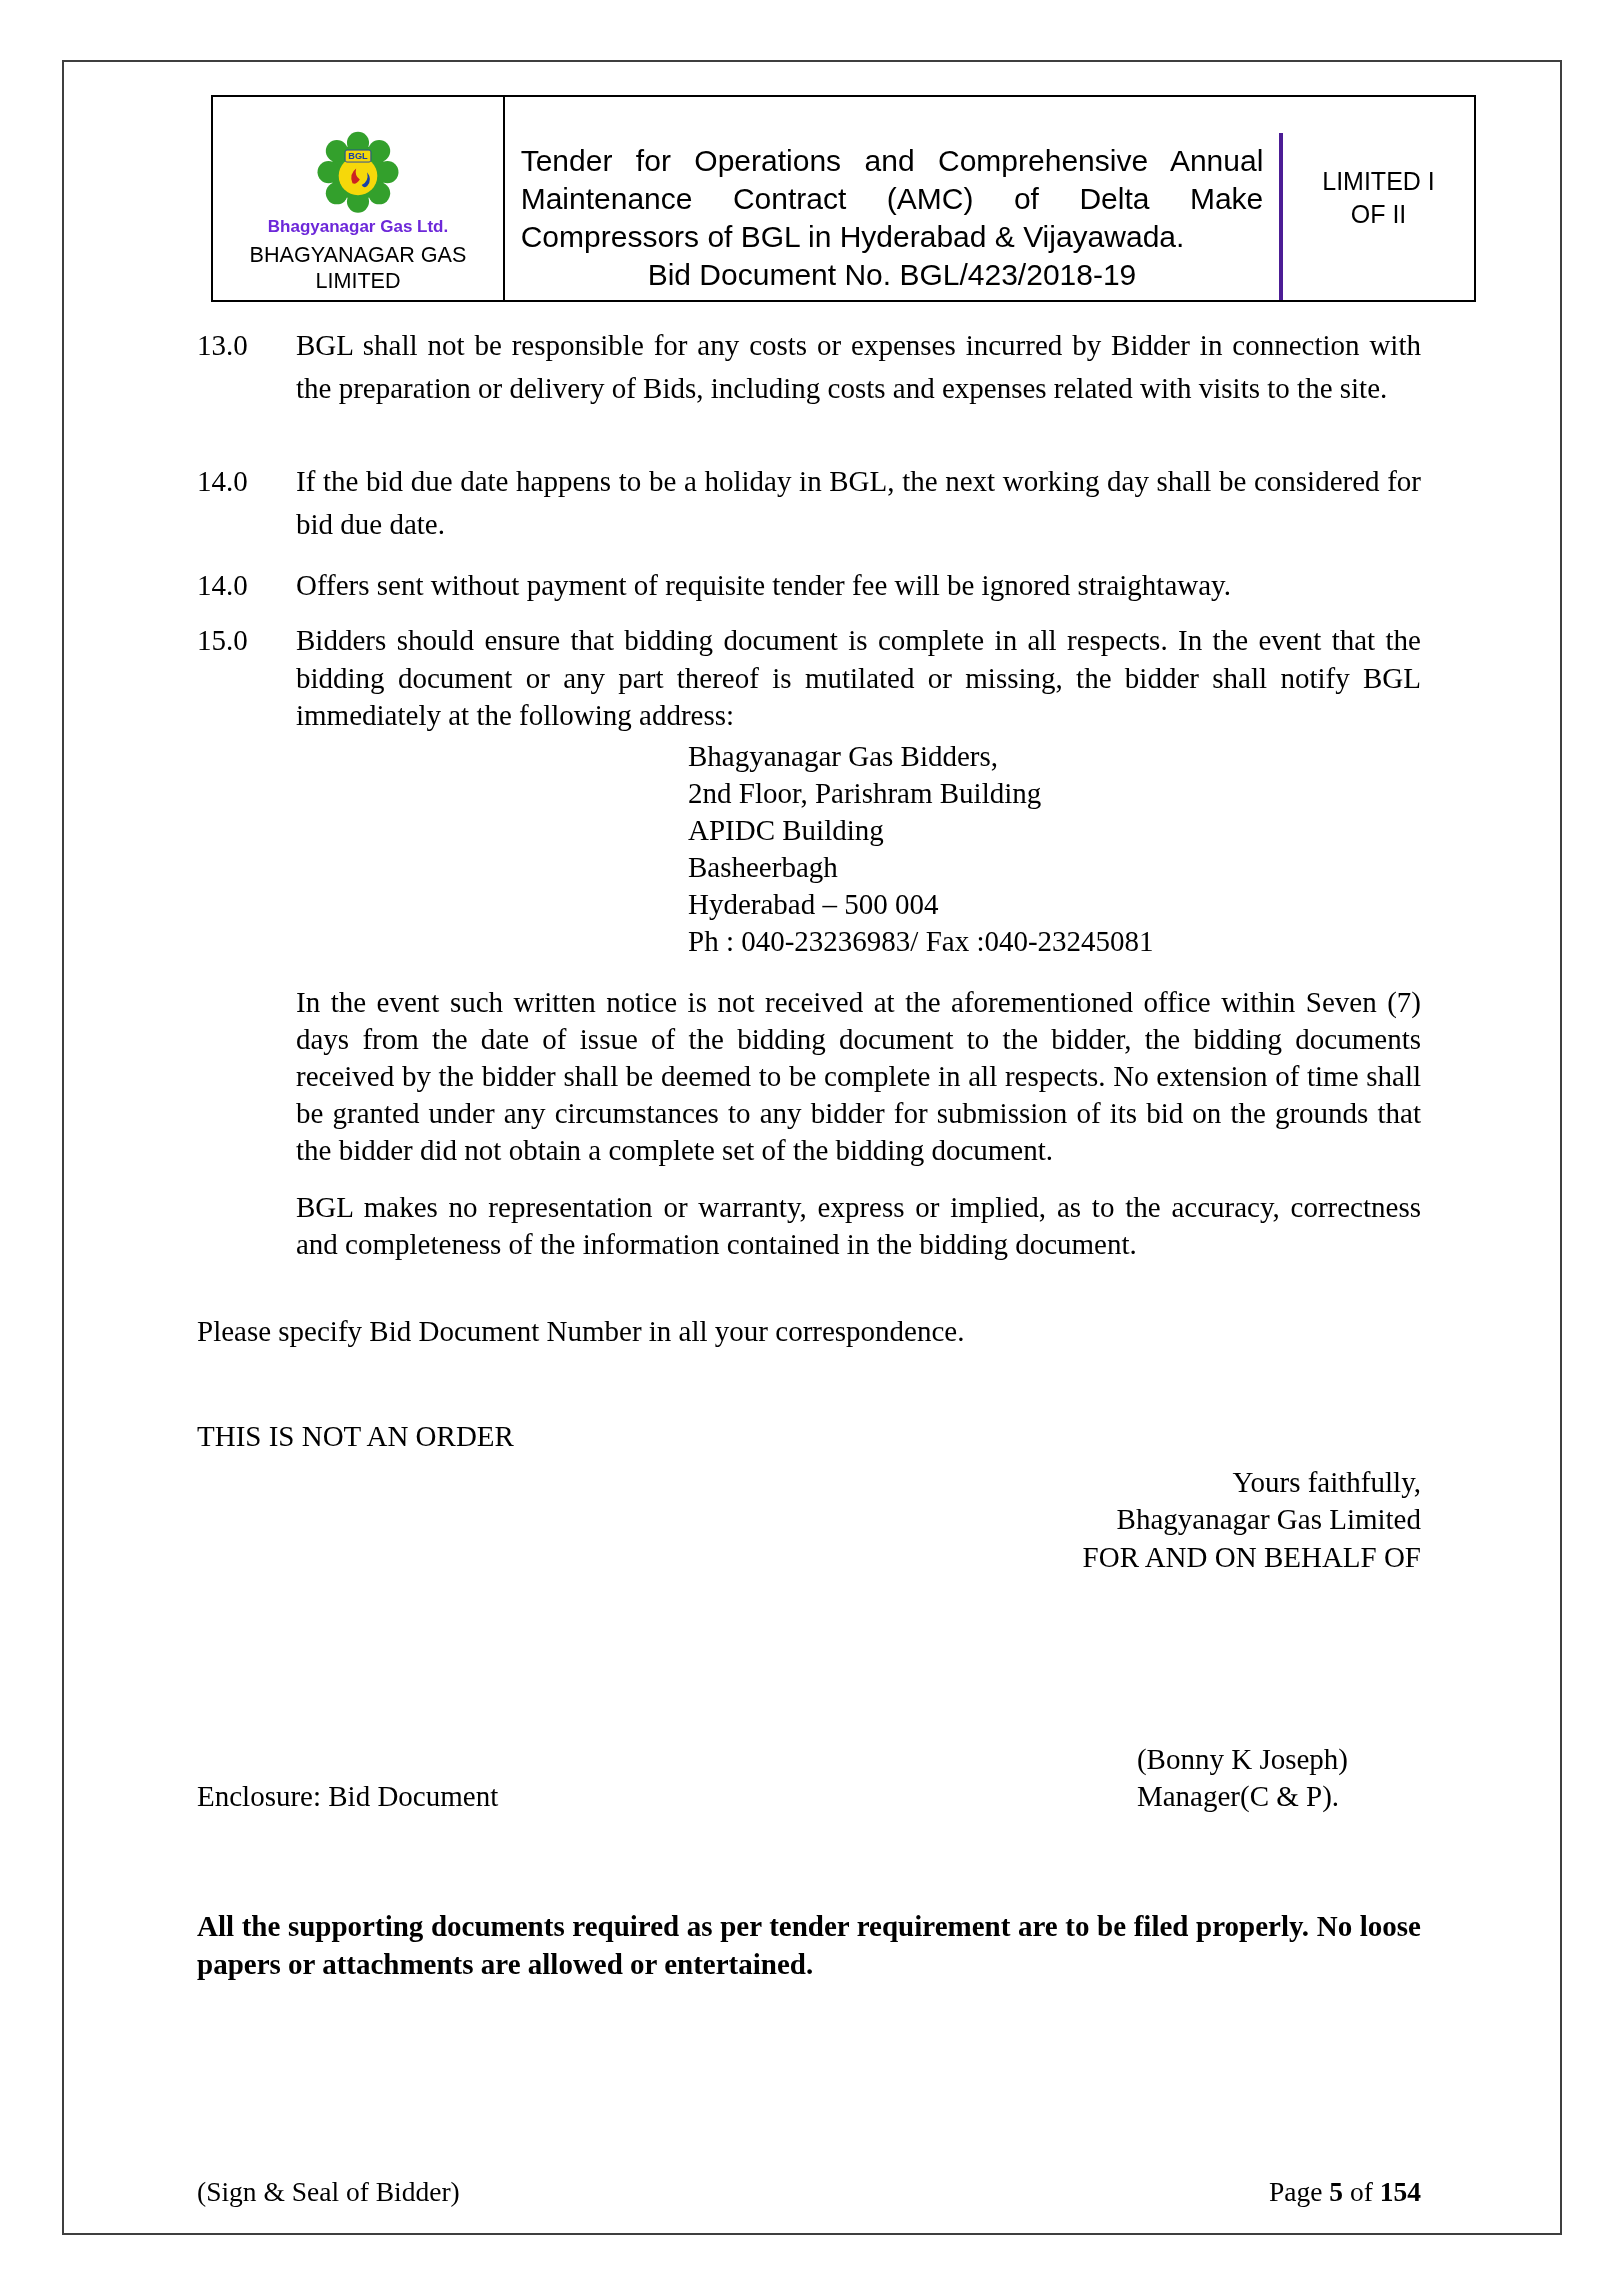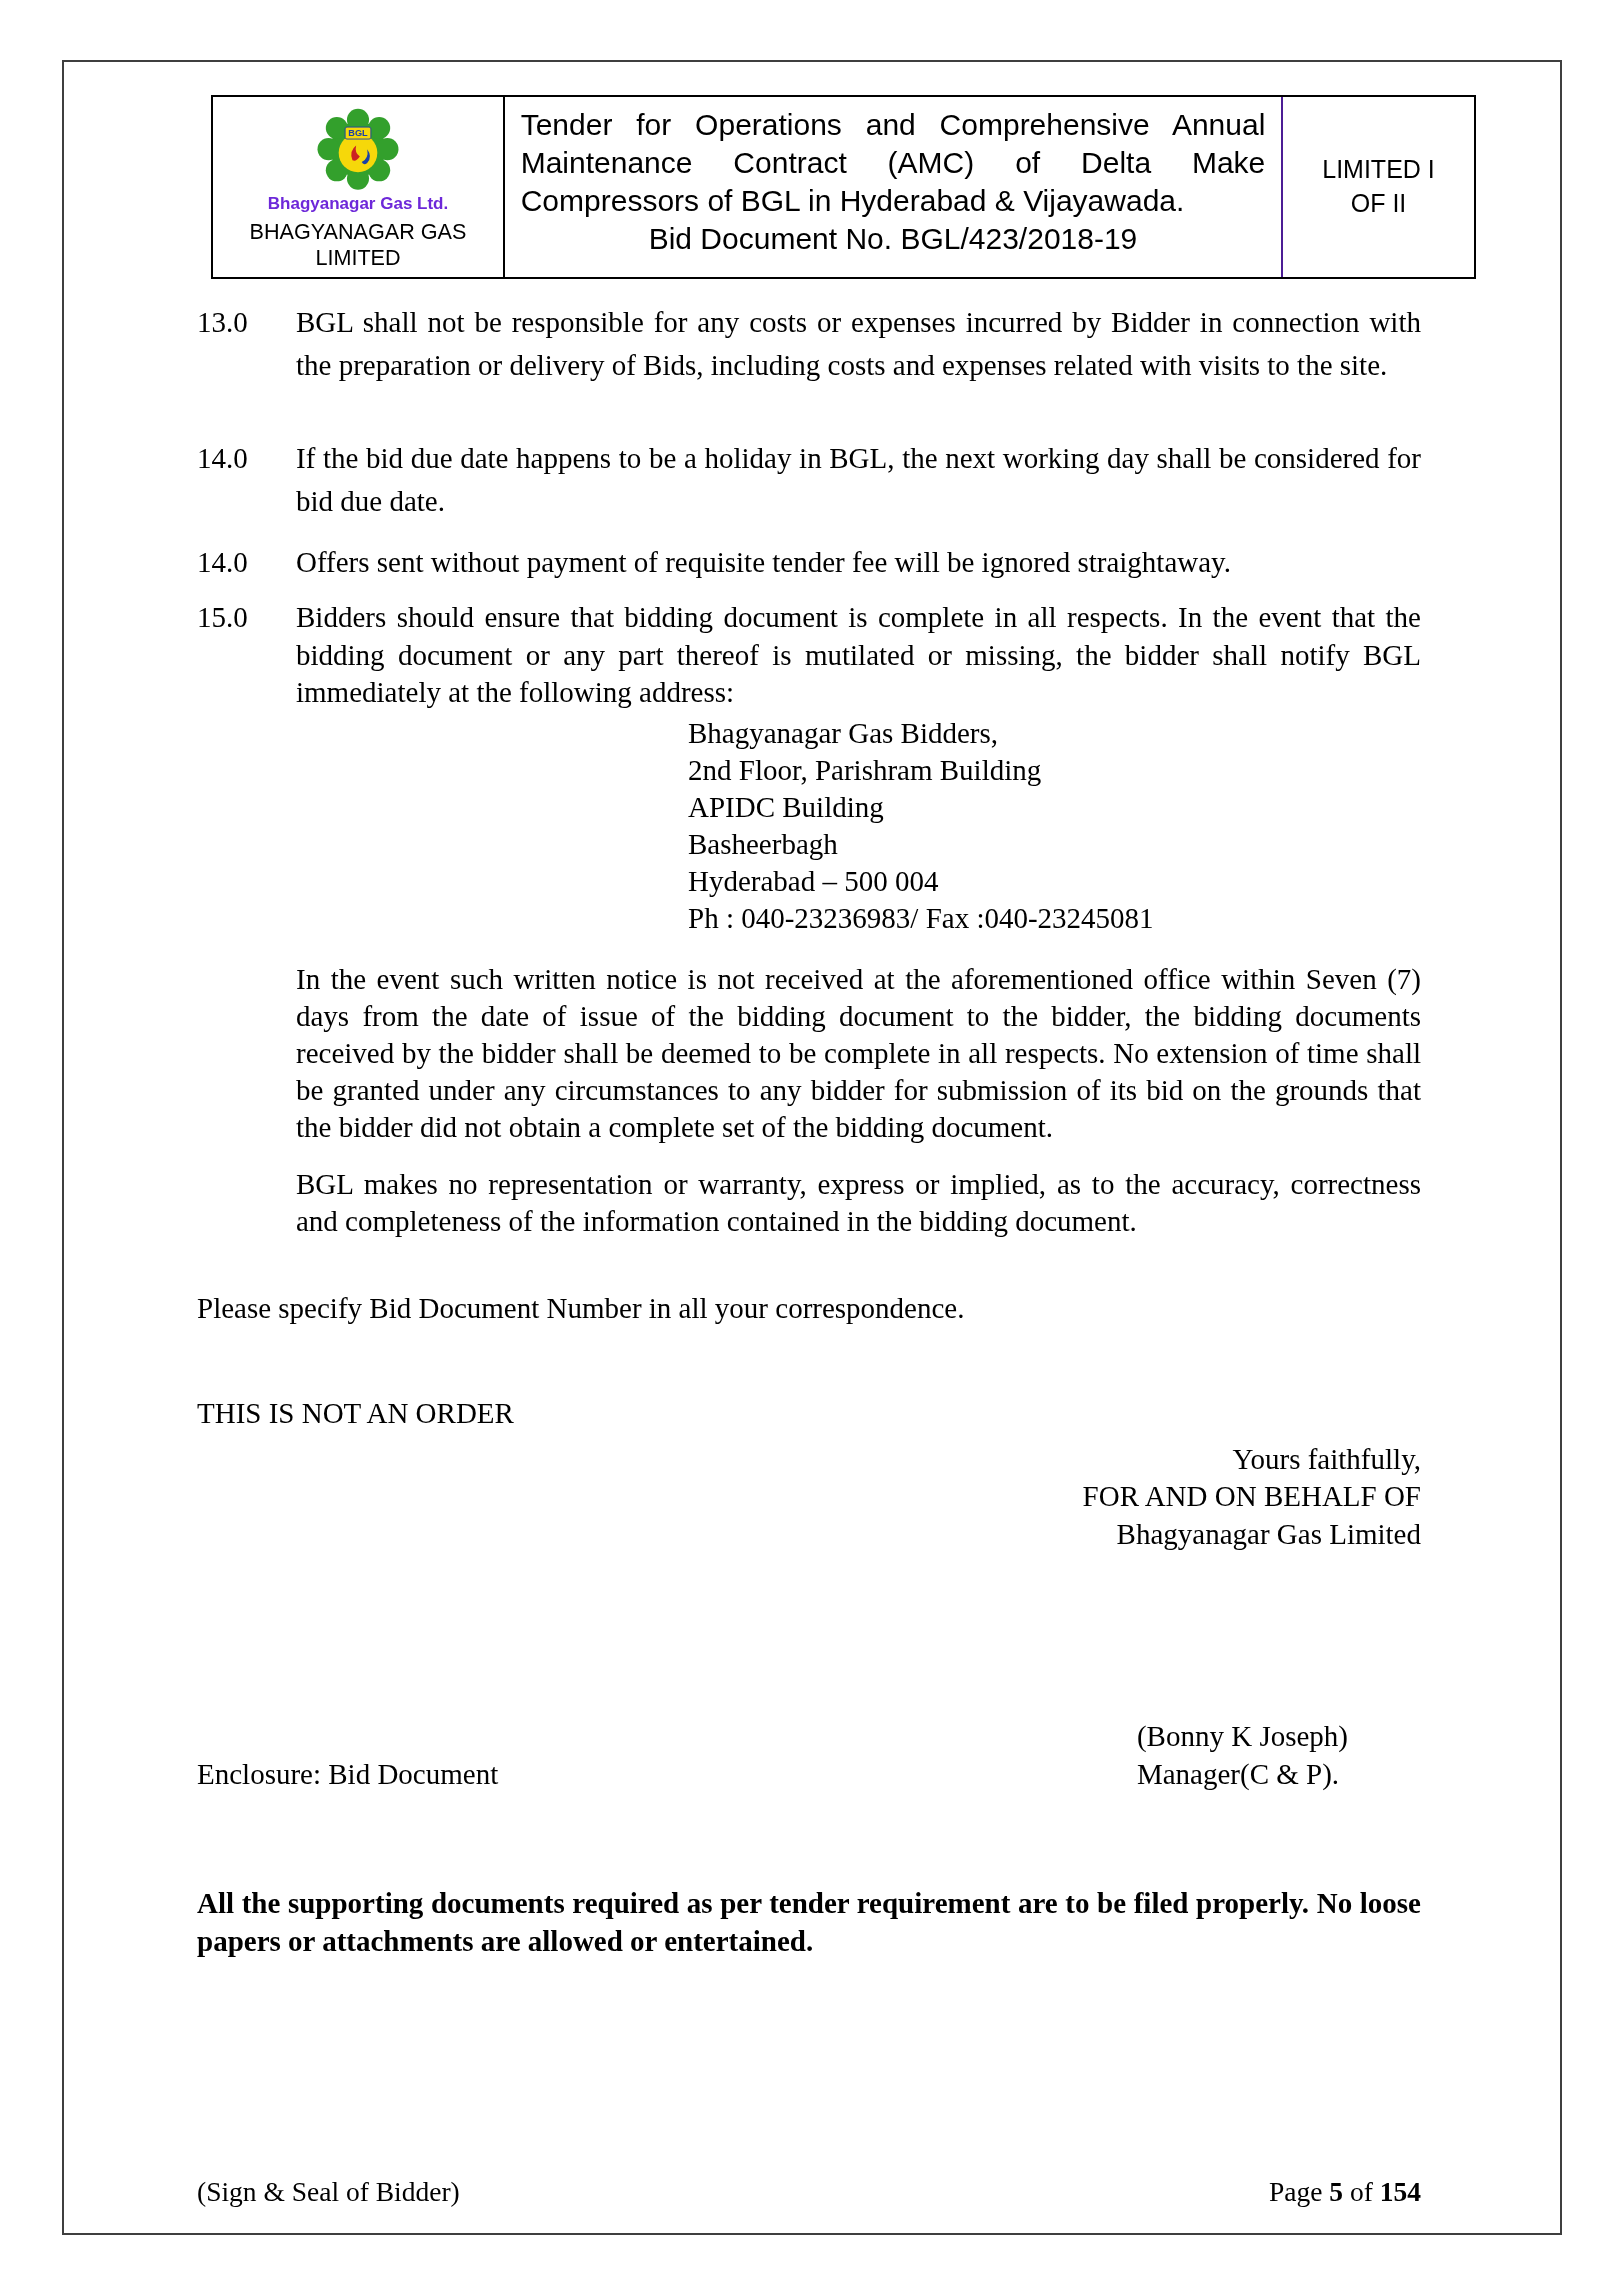--- a/index.html
+++ b/index.html
@@ -48,24 +48,25 @@
     margin-top: -2.6px;
   }
   .org-name {
     font-size: 21.6px;
     line-height: 1.18;
     color: #000;
     margin-top: 5.2px;
   }
   .cell-title {
     flex: 1;
-    border-right: 2px solid #4c1d95;
+    border-right: 4px solid #4c1d95;
     padding: 9.2px 15.7px 6.5px 15.7px;
     font-size: 30px;
     line-height: 1.26;
+    margin-top: 36px;
   }
   .header-title { text-align: justify; }
   .header-bidno { text-align: center; }
   .cell-volume {
     width: 191px;
     flex: none;
     display: flex;
     flex-direction: column;
     align-items: center;
     justify-content: center;
@@ -194,22 +195,22 @@
     <div class="para-indent para-notice">In the event such written notice is not received at the aforementioned office within Seven (7) days from the date of issue of the bidding document to the bidder, the bidding documents received by the bidder shall be deemed to be complete in all respects. No extension of time shall be granted under any circumstances to any bidder for submission of its bid on the grounds that the bidder did not obtain a complete set of the bidding document.</div>
 
     <div class="para-indent para-warranty">BGL makes no representation or warranty, express or implied, as to the accuracy, correctness and completeness of the information contained in the bidding document.</div>
 
     <div class="please-line">Please specify Bid Document Number in all your correspondence.</div>
 
     <div class="order-line">THIS IS NOT AN ORDER</div>
 
     <div class="closing-block">
       <div>Yours faithfully,</div>
+      <div>Bhagyanagar Gas Limited</div>
       <div>FOR AND ON BEHALF OF</div>
-      <div>Bhagyanagar Gas Limited</div>
     </div>
 
     <div class="sign-row">
       <div class="enclosure">Enclosure: Bid Document</div>
       <div class="signatory">
         <div>(Bonny K Joseph)</div>
         <div>Manager(C &amp; P).</div>
       </div>
     </div>
 

